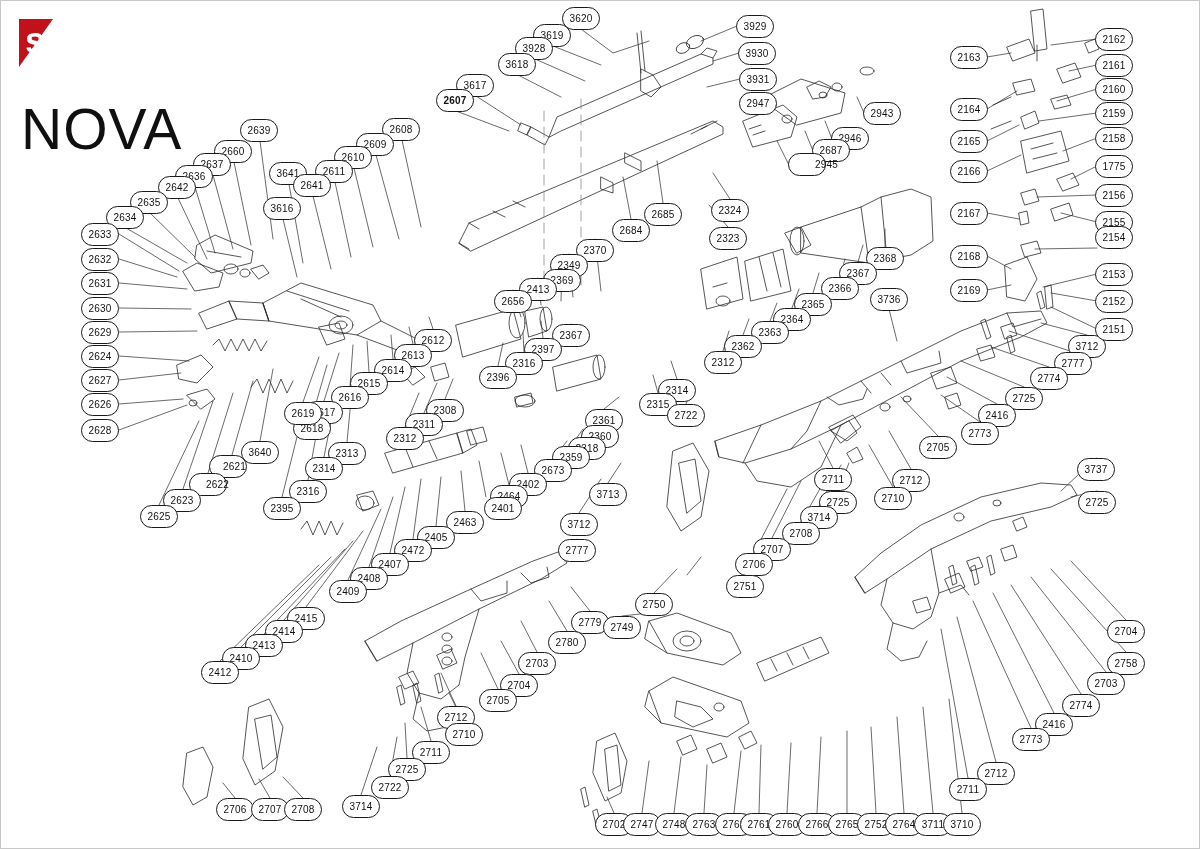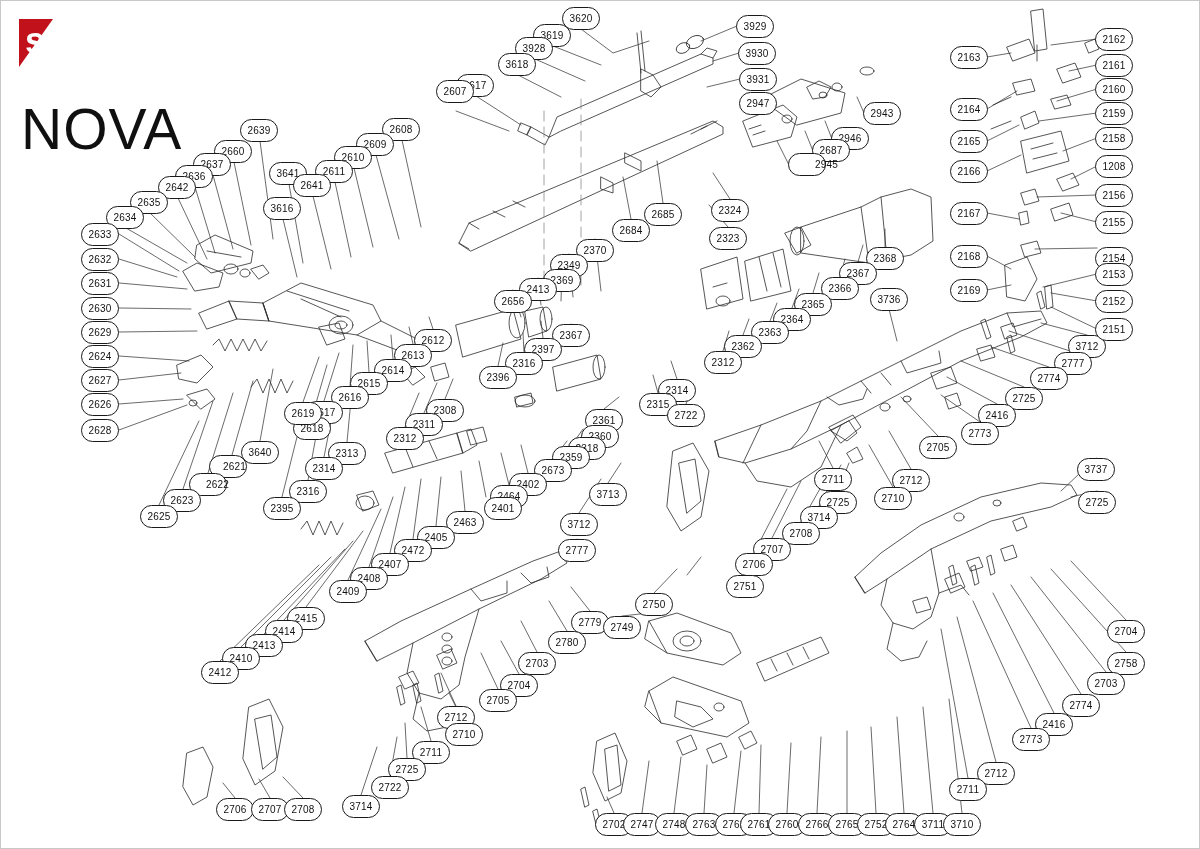--- a/index.html
+++ b/index.html
@@ -504,21 +504,21 @@
       <div class="callout" style="left: 580px; top: 17px;">3620</div>
       <div class="callout" style="left: 754px; top: 25px;">3929</div>
       <div class="callout" style="left: 551px; top: 34px;">3619</div>
       <div class="callout" style="left: 533px; top: 47px;">3928</div>
       <div class="callout" style="left: 756px; top: 52px;">3930</div>
       <div class="callout" style="left: 516px; top: 63px;">3618</div>
       <div class="callout" style="left: 757px; top: 78px;">3931</div>
       <div class="callout" style="left: 474px; top: 84px;">3617</div>
       <div class="callout" style="left: 757px; top: 102px;">2947</div>
       <div class="callout" style="left: 881px; top: 112px;">2943</div>
-      <div class="callout" style="left: 454px; top: 90px;">2607</div>
+      <div class="callout" style="left: 454px; top: 99px; font-weight: bold;">2607</div>
       <div class="callout" style="left: 849px; top: 137px;">2946</div>
       <div class="callout" style="left: 400px; top: 128px;">2608</div>
       <div class="callout" style="left: 258px; top: 129px;">2639</div>
       <div class="callout" style="left: 830px; top: 149px;">2687</div>
       <div class="callout" style="left: 374px; top: 143px;">2609</div>
       <div class="callout" style="left: 232px; top: 150px;">2660</div>
       <div class="callout" style="left: 352px; top: 156px;">2610</div>
       <div class="callout" style="left: 806px; top: 163px; padding-left: 26px;">2945</div>
       <div class="callout" style="left: 211px; top: 163px;">2637</div>
       <div class="callout" style="left: 333px; top: 170px;">2611</div>
@@ -661,26 +661,26 @@
       <div class="callout" style="left: 932px; top: 823px;">3711</div>
       <div class="callout" style="left: 961px; top: 823px;">3710</div>
       <div class="callout" style="left: 1113px; top: 38px;">2162</div>
       <div class="callout" style="left: 968px; top: 56px;">2163</div>
       <div class="callout" style="left: 1113px; top: 64px;">2161</div>
       <div class="callout" style="left: 1113px; top: 88px;">2160</div>
       <div class="callout" style="left: 968px; top: 108px;">2164</div>
       <div class="callout" style="left: 1113px; top: 112px;">2159</div>
       <div class="callout" style="left: 1113px; top: 137px;">2158</div>
       <div class="callout" style="left: 968px; top: 140px;">2165</div>
-      <div class="callout" style="left: 1113px; top: 165px;">1208</div>
+      <div class="callout" style="left: 1113px; top: 165px;">1775</div>
       <div class="callout" style="left: 968px; top: 170px;">2166</div>
       <div class="callout" style="left: 1113px; top: 194px;">2156</div>
       <div class="callout" style="left: 1113px; top: 221px;">2155</div>
       <div class="callout" style="left: 968px; top: 212px;">2167</div>
-      <div class="callout" style="left: 1113px; top: 257px;">2154</div>
+      <div class="callout" style="left: 1113px; top: 236px;">2154</div>
       <div class="callout" style="left: 968px; top: 255px;">2168</div>
       <div class="callout" style="left: 1113px; top: 273px;">2153</div>
       <div class="callout" style="left: 968px; top: 289px;">2169</div>
       <div class="callout" style="left: 1113px; top: 300px;">2152</div>
       <div class="callout" style="left: 1113px; top: 328px;">2151</div>
     </div>
 
 </div>
 
 </body></html>

